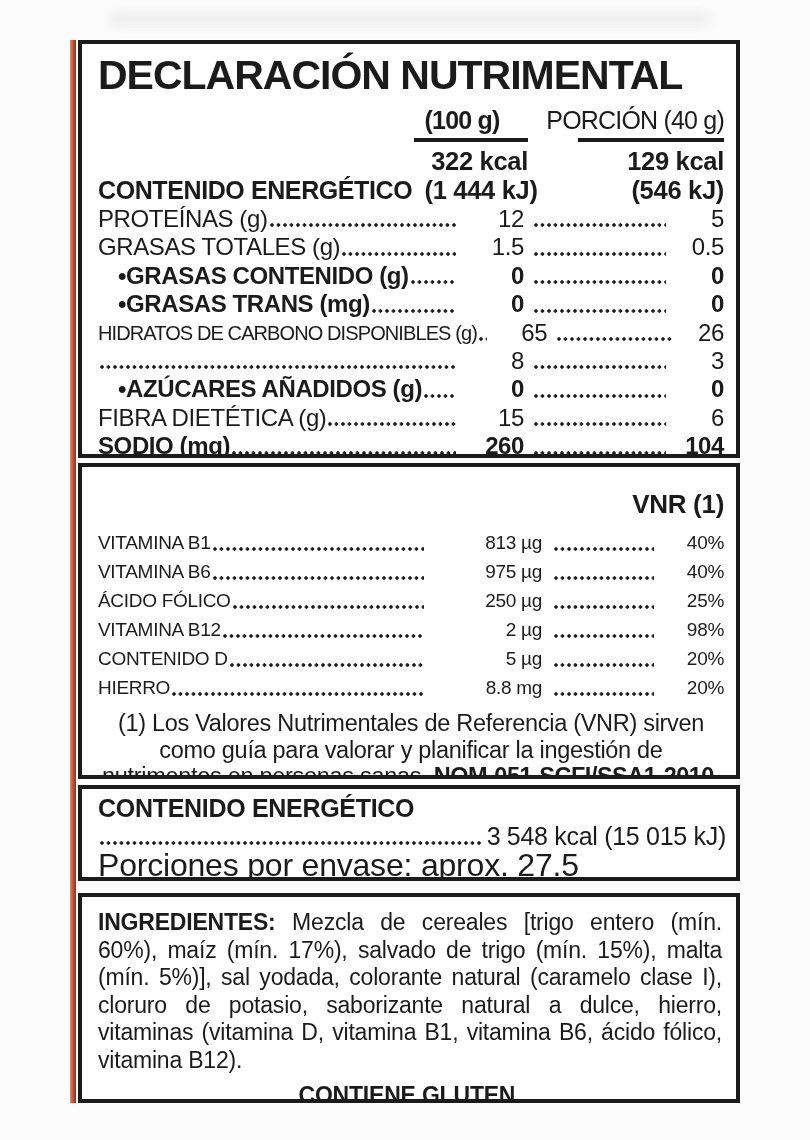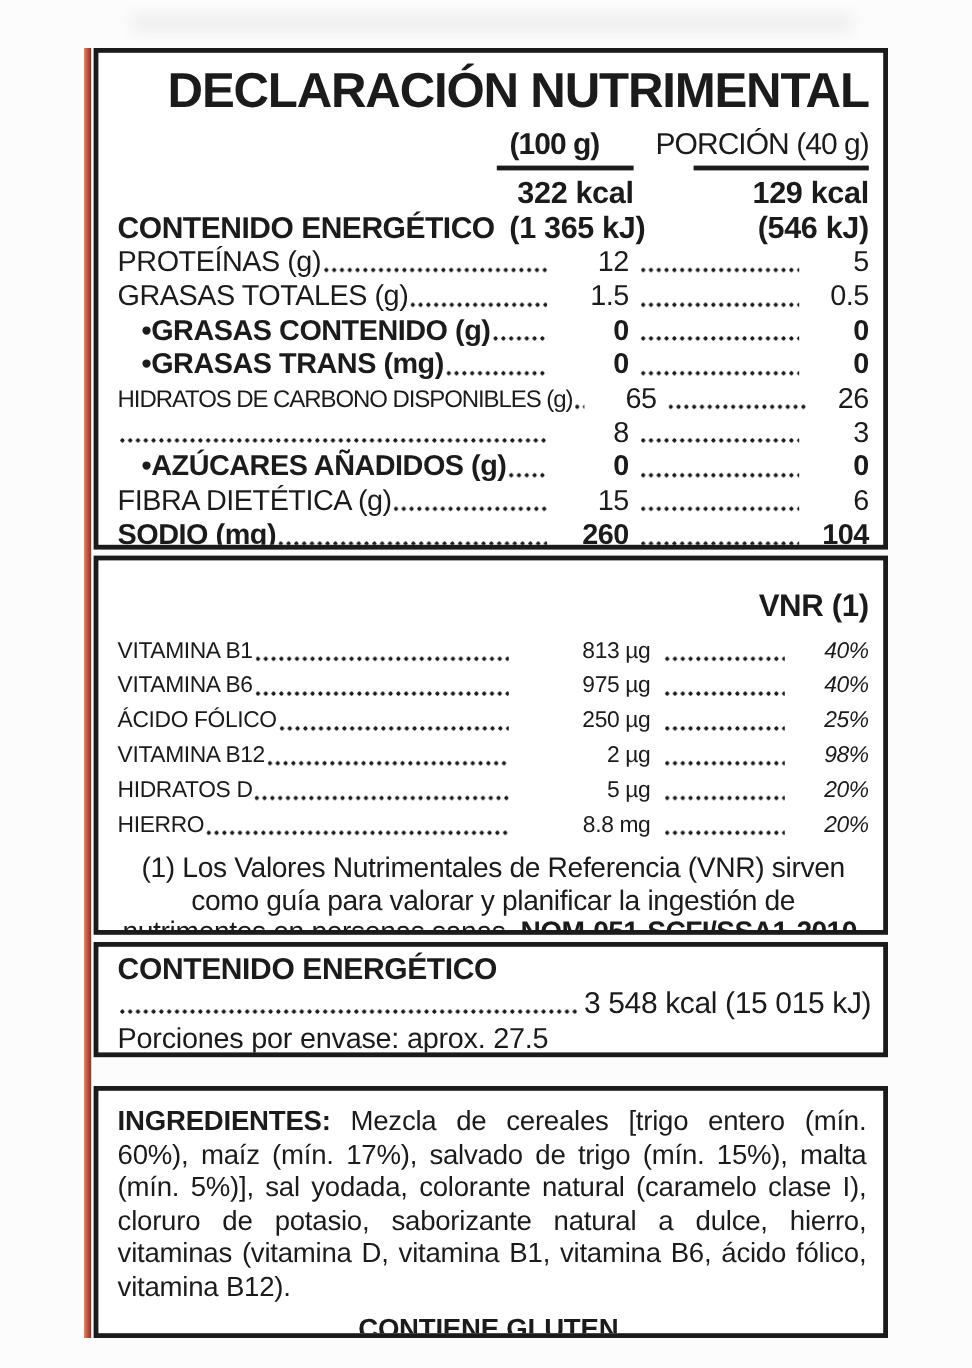--- a/index.html
+++ b/index.html
@@ -11,24 +11,24 @@
   }
   .smudge { position:absolute; left:110px; top:12px; width:600px; height:14px;
     background:#e9e9e9; filter:blur(6px); opacity:.8; }
   .label-wrap { position:absolute; left:78px; top:40px; width:662px; }
   .accent { position:absolute; left:-8px; top:0; bottom:0; width:6px;
     background:linear-gradient(90deg,#e2886a 0%,#c05a3e 45%,#8a3220 100%); }
   .panel { box-sizing:border-box; border:4px solid #1b1b1b; background:#fff; overflow:hidden; }
   .p1 { height:418px; padding:6px 12px 0 16px; }
   .p2 { height:316px; margin-top:5px; padding:12px 12px 0 16px; }
   .p3 { height:96px;  margin-top:6px; padding:5px 10px 0 16px; }
-  .p4 { height:210px; margin-top:24px; padding:12px 14px 2px 16px; }
+  .p4 { height:210px; margin-top:12px; padding:12px 14px 2px 16px; }
 
   .title { margin:2px 0 8px; font-size:41px; font-weight:700; letter-spacing:-1px;
-    text-align:right; line-height:46px; }
+    text-align:left; line-height:46px; }
 
   .erow { display:flex; align-items:flex-end; }
   .elbl { flex:1 1 auto; font-weight:700; font-size:25px; letter-spacing:-0.4px;
     line-height:29px; white-space:nowrap; }
   .c1 { width:132px;font-weight:bold; } .c2 { width:196px; }
   .hdr { font-size:25px; letter-spacing:-0.8px; line-height:29px; white-space:nowrap; }
   .c1.hdr { text-align:center; } .c2.hdr { text-align:right; }
   .ul { height:4px; background:#1b1b1b; margin:3px 0 5px; }
   .ul1 { width:114px; margin-left:auto; } .ul2 { width:146px; margin-left:auto; }
   .erow.bold .c1, .erow.bold .c2 { font-weight:700; font-size:25.5px; text-align:right;
@@ -46,30 +46,30 @@
     background-image:radial-gradient(circle at 2px 2px,#1b1b1b 1.5px,transparent 1.9px);
     background-size:6.5px 4px; background-repeat:repeat-x; }
   .dots.f  { flex:1 1 auto; min-width:8px; margin-left:2px; margin-right:6px; }
   .dots.d2 { width:132px; margin-left:10px; margin-right:8px; }
   .dots.d2v{ width:100px; margin-left:12px; margin-right:6px; }
 
   .vnr { text-align:right; font-weight:700; font-size:26px; padding:10px 0 8px;
     letter-spacing:-0.3px; }
   .row.vit { font-size:19px; line-height:29px; letter-spacing:-0.3px; }
   .amt { width:112px; text-align:right; white-space:nowrap; }
-  .pct { width:64px; text-align:right; white-space:nowrap;font-style:italic; }
+  .pct { width:64px; text-align:right; white-space:nowrap; }
   .footnote { margin:8px 0 0; font-size:23.5px; line-height:26.5px; text-align:center;
     letter-spacing:-0.3px; }
   .footnote strong { letter-spacing:-0.5px; }
 
   .pe-title { font-weight:700; font-size:25px; line-height:28px; letter-spacing:-0.3px; }
   .perow { display:flex; align-items:flex-end; font-size:25px; line-height:29px; }
   .perow .plabel { font-weight:700; white-space:nowrap; letter-spacing:-0.3px; }
   .perow .pvalue { white-space:nowrap; letter-spacing:-0.3px; }
-  .servings { font-size:24px; line-height:29px; letter-spacing:-0.2px; }
+  .servings { font-size:32px; line-height:29px; letter-spacing:-0.2px; }
 
   .ing { margin:0; font-size:23px; line-height:27.5px; text-align:justify;
     letter-spacing:-0.2px; }
   .allergens { margin-top:8px; text-align:center; font-weight:700; font-size:23px;
     line-height:27px; letter-spacing:-0.2px; }
 </style>
 </head>
 <body>
 
 <div class="smudge"></div>
@@ -95,21 +95,21 @@
             <div class="ul ul2"></div>
           </div>
       </div>
       <div class="erow bold">
         <div class="elbl"></div>
         <div class="c1">322 kcal</div>
         <div class="c2">129 kcal</div>
       </div>
       <div class="erow bold">
         <div class="elbl">CONTENIDO ENERGÉTICO</div>
-        <div class="c1">(1 365 kJ)</div>
+        <div class="c1">(1 444 kJ)</div>
         <div class="c2">(546 kJ)</div>
       </div>
     </div>
 
     <div id="nutrient-rows">
         <div class="row">
           <span class="lbl">PROTEÍNAS (g)</span>
           <span class="dots f"></span>
           <span class="v1">12</span>
           <span class="dots d2"></span>
@@ -198,21 +198,21 @@
           <span class="pct">25%</span>
         </div>
         <div class="row vit">
           <span class="lbl">VITAMINA B12</span>
           <span class="dots f"></span>
           <span class="amt">2 µg</span>
           <span class="dots d2v"></span>
           <span class="pct">98%</span>
         </div>
         <div class="row vit">
-          <span class="lbl">HIDRATOS D</span>
+          <span class="lbl">CONTENIDO D</span>
           <span class="dots f"></span>
           <span class="amt">5 µg</span>
           <span class="dots d2v"></span>
           <span class="pct">20%</span>
         </div>
         <div class="row vit">
           <span class="lbl">HIERRO</span>
           <span class="dots f"></span>
           <span class="amt">8.8 mg</span>
           <span class="dots d2v"></span>

